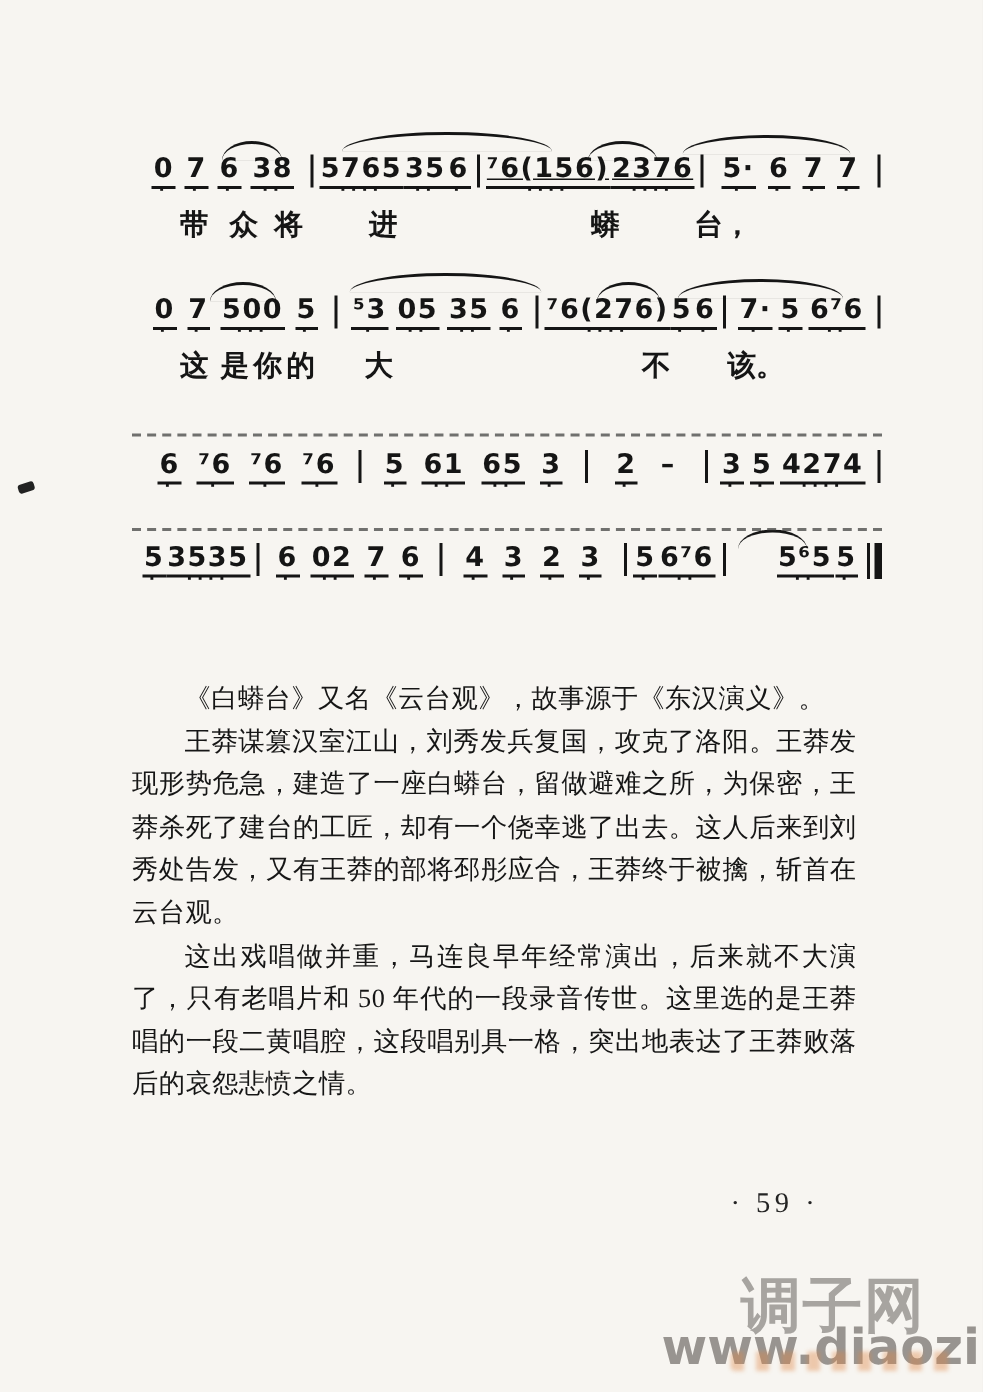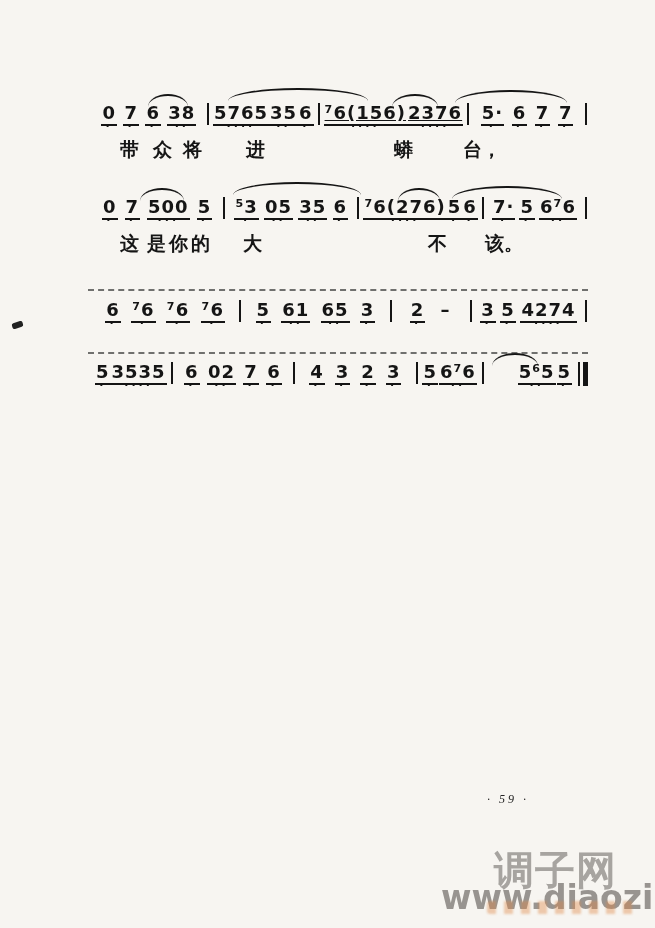--- a/index.html
+++ b/index.html
@@ -51,21 +51,21 @@
   
   #intro{
     position:absolute;left:88px;top:451px;width:483px;
     font-size:17.5px;line-height:28.6px;text-align:justify;
     color:#161616;letter-spacing:.3px;
   }
   #intro p{margin:0;text-indent:2em;}
   
   .page-number{
     position:absolute;left:487px;top:792px;
-    font-style:italic;font-size:12px;letter-spacing:3px;color:#242424;text-align:center;
+    font-size:19px;letter-spacing:3px;color:#242424;text-align:center;
   }
   
   .wm-name{
     position:absolute;left:494px;top:843px;
     font-family:"DejaVu Sans","Liberation Sans",sans-serif;
     font-weight:bold;font-size:40px;letter-spacing:1px;color:#a7a4a0;
   }
   .wm-url{
     position:absolute;left:441px;top:878px;
     font-family:"DejaVu Sans","Liberation Sans",sans-serif;
@@ -228,20 +228,25 @@
           </span>
         </div>
         <div class="slur" style="left: 400px; width: 46px; top: -9px;"></div>
       </div>
     </div>
 
   <div class="artifact-dash d1"></div>
   <div class="artifact-dash d2"></div>
   <div class="stray-mark"></div>
 
+  <div id="intro">
+    <p>《白蟒台》又名《云台观》，故事源于《东汉演义》。</p>
+    <p>王莽谋篡汉室江山，刘秀发兵复国，攻克了洛阳。王莽发现形势危急，建造了一座白蟒台，留做避难之所，为保密，王莽杀死了建台的工匠，却有一个侥幸逃了出去。这人后来到刘秀处告发，又有王莽的部将邳彤应合，王莽终于被擒，斩首在云台观。</p>
+    <p>这出戏唱做并重，马连良早年经常演出，后来就不大演了，只有老唱片和 50 年代的一段录音传世。这里选的是王莽唱的一段二黄唱腔，这段唱别具一格，突出地表达了王莽败落后的哀怨悲愤之情。</p>
+  </div>
 
   <div class="page-number">· 59 ·</div>
 
   <div class="wm-name">调子网</div>
   <div class="wm-url">www.diaozi.com</div>
   <div class="wm-ghost"></div>
 
 </div>
 
 </body></html>

